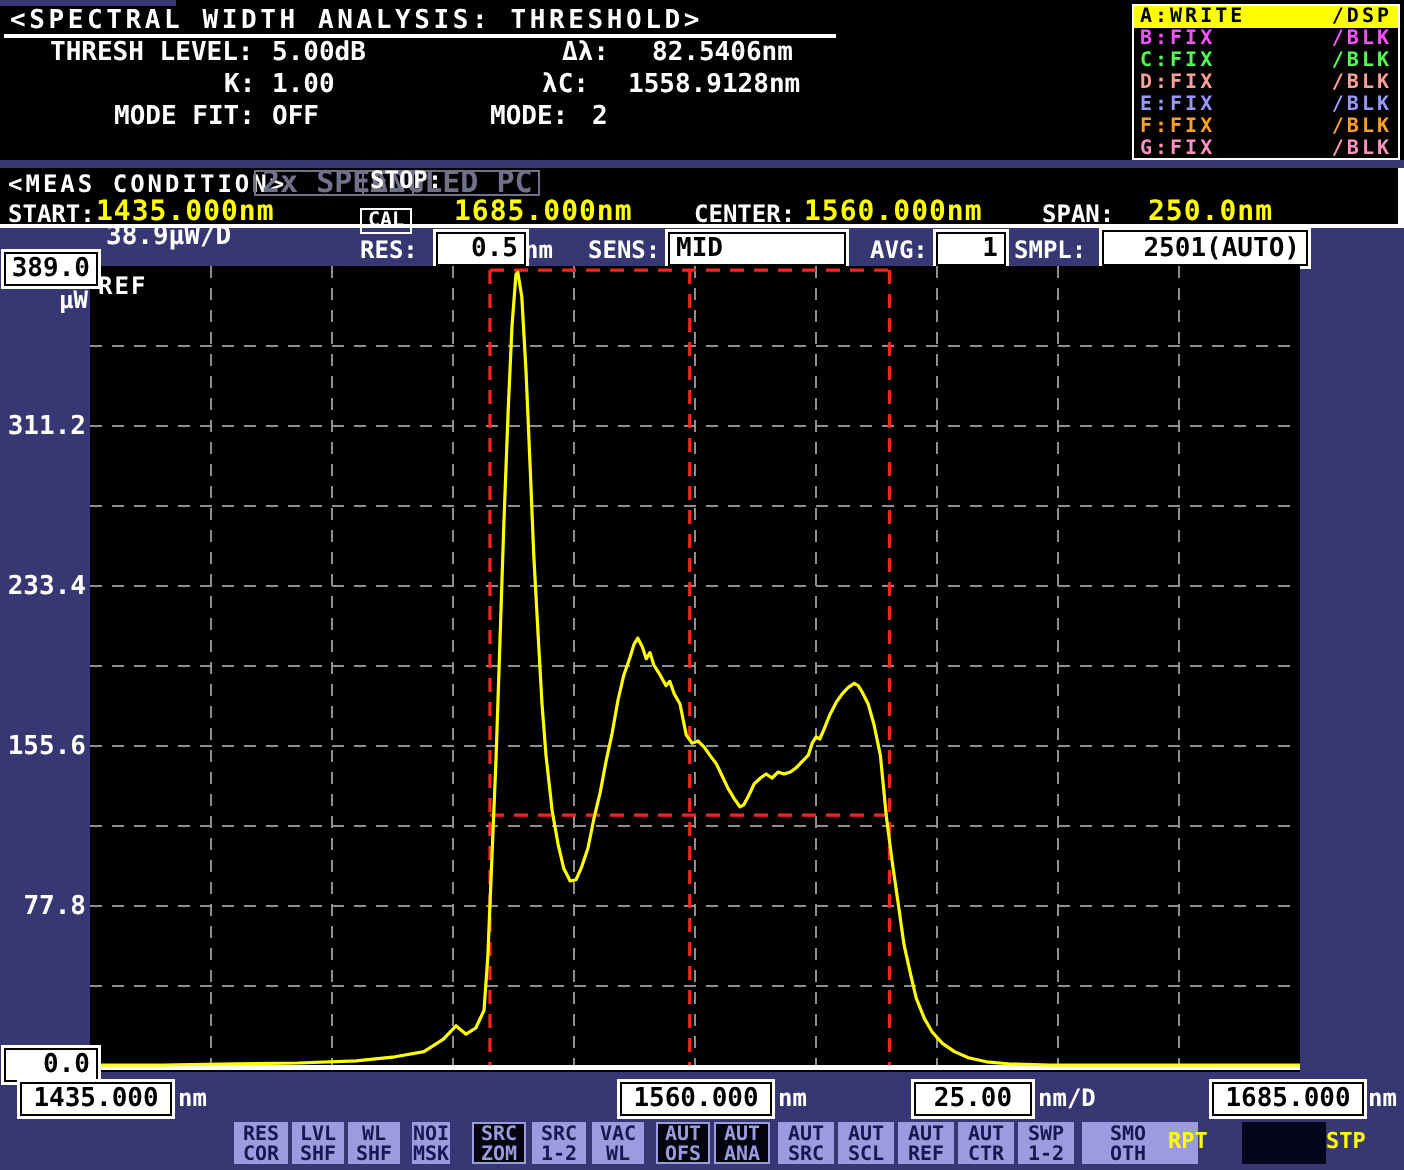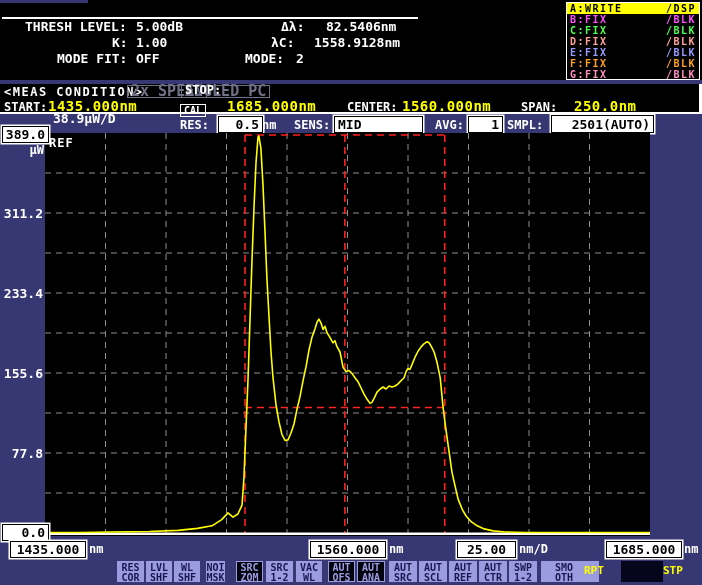--- a/index.html
+++ b/index.html
@@ -40,20 +40,21 @@
   .sk.accent{color:#ffff00;font-size:11px;line-height:16px;}
   .sk.stop{background:#05051c;color:#ffff00;font-size:11px;line-height:16px;}
 </style>
 </head>
 <body>
 
 <div id="screen">
 
   <div id="topstrip" class="strip">
     <div id="cornertab"></div>
+    <span class="t wt f13" style="left:5px;top:4px;letter-spacing:1.8px;">&lt;SPECTRAL WIDTH ANALYSIS: THRESHOLD&gt;</span>
     <div id="title-underline"></div>
 
     <span class="t wt f13" style="left:25px;top:20px;">THRESH LEVEL:</span>
     <span class="t wt f13" style="left:136px;top:20px;">5.00dB</span>
     <span class="t wt f13" style="left:281px;top:20px;">Δλ:</span>
     <span class="t wt f13" style="left:326px;top:20px;">82.5406nm</span>
 
     <span class="t wt f13" style="left:112px;top:36px;">K:</span>
     <span class="t wt f13" style="left:136px;top:36px;">1.00</span>
     <span class="t wt f13" style="left:271px;top:36px;">λC:</span>

